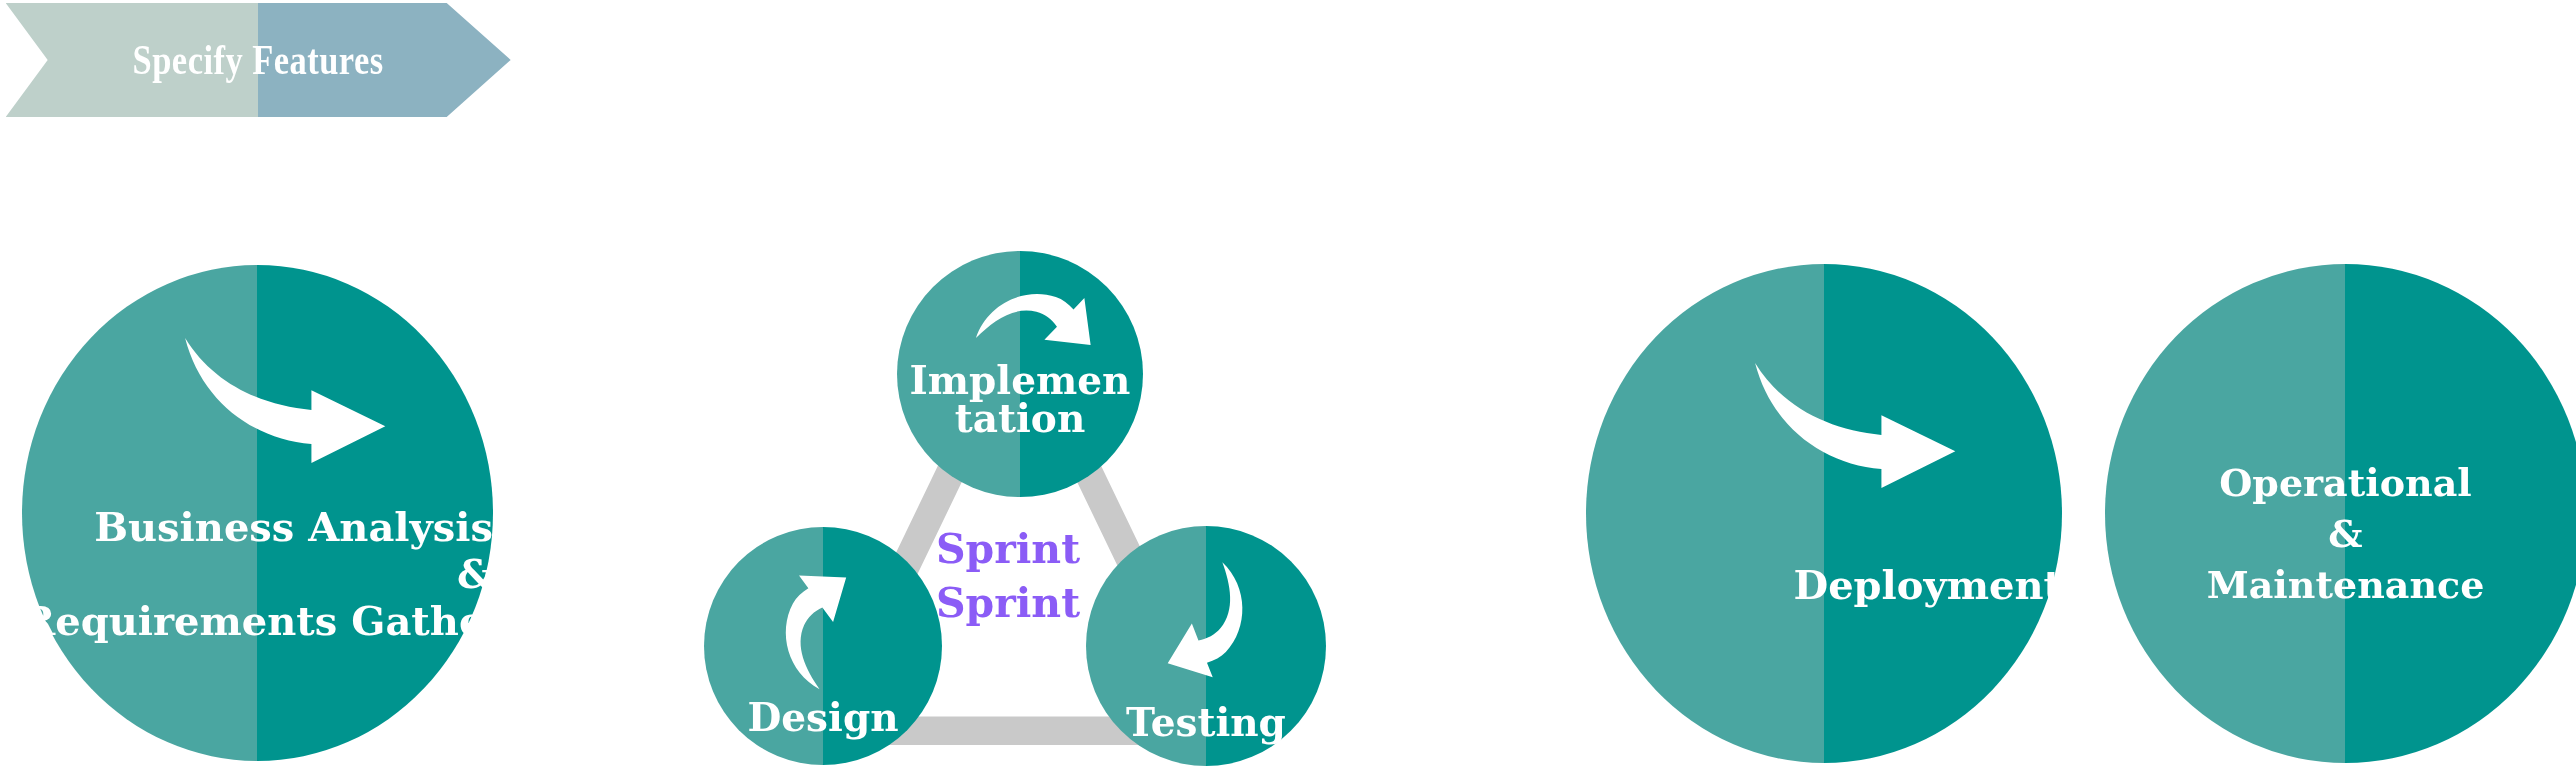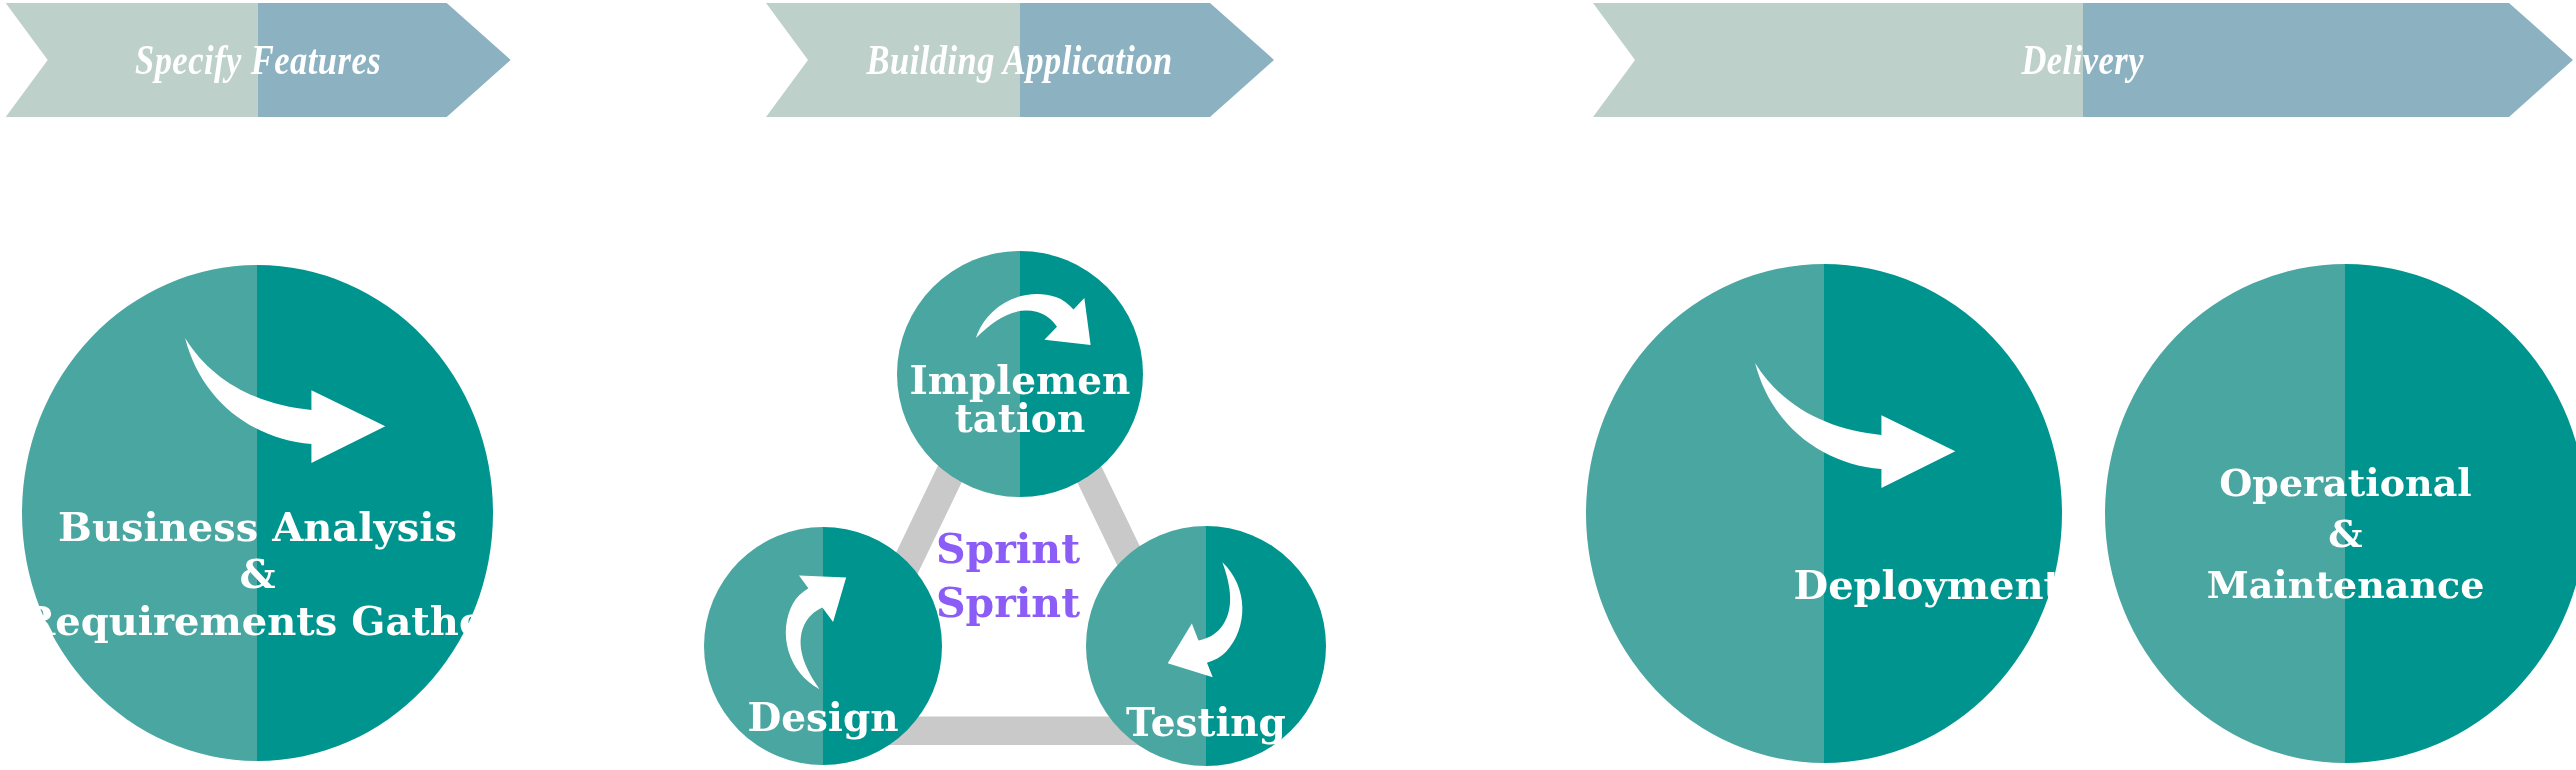--- a/index.html
+++ b/index.html
@@ -9,21 +9,20 @@
     background:#ffffff;
     overflow:hidden;
     font-family:"DejaVu Serif", serif;
   }
   
   .banner{
     position:absolute;top:2.9px;height:114px;
     display:flex;align-items:center;justify-content:center;
     clip-path:polygon(0 0, calc(100% - 64px) 0, 100% 50%, calc(100% - 64px) 100%, 0 100%, 42px 50%);
     background:linear-gradient(90deg,#bed0ca 0%,#bed0ca 50%,#8cb2c1 50%,#8cb2c1 100%);
-    font-style:italic;
   }
   .banner-label{
     color:#ffffff;
     font-family:"Liberation Serif", serif;
     font-weight:bold;
     font-size:42px;
     letter-spacing:0.6px;
     display:inline-block;
     transform:scaleX(0.82);
     transform-origin:center;
@@ -49,21 +48,21 @@
   #circle-design{left:704px;top:527px;width:238px;height:238px;}
   #circle-testing{left:1086px;top:526px;width:240px;height:240px;}
 
   
   .circle-text{
     position:absolute;left:0;right:0;
     text-align:center;color:#ffffff;
     font-weight:bold;white-space:nowrap;
     z-index:3;
   }
-  #circle-business .circle-text{top:238px;font-size:40px;line-height:47px;}
+  #circle-business .circle-text{top:238px;font-size:40px;line-height:47px;text-align:right;}
   #circle-deployment .circle-text{top:300px;font-size:40px;line-height:41px;text-align:right;}
   #circle-operational .circle-text{top:193px;font-size:38px;line-height:51px;}
   #circle-implementation .circle-text{top:110px;font-size:39px;line-height:38px;}
   #circle-design .circle-text{top:170px;font-size:39px;line-height:40px;}
   #circle-testing .circle-text{top:176px;font-size:39px;line-height:40px;}
 
   #sprint-center-text{
     position:absolute;left:882px;top:522px;width:252px;
     text-align:center;color:#8b5cf6;
     font-weight:bold;font-size:41px;line-height:54px;
@@ -82,26 +81,20 @@
 <body>
 
 <div id="canvas">
 
   <svg id="triangle-svg" width="572" height="542" viewBox="1200 400 1000 947" aria-hidden="true">
     <polygon points="1783,575 1445,1277 2121,1277" fill="none" stroke="#c9c9c9" stroke-width="50" stroke-linejoin="round"></polygon>
   </svg>
 
   <div class="banner" id="banner-specify">
     <span class="banner-label">Specify Features</span>
-  </div>
-  <div class="banner" id="banner-building">
-    <span class="banner-label">Building Application</span>
-  </div>
-  <div class="banner" id="banner-delivery">
-    <span class="banner-label">Delivery</span>
   </div>
 
   <div class="circle" id="circle-business">
     <svg class="arrow-icon" width="240" height="189" viewBox="0 0 380 295" aria-hidden="true">
       <path d="M35,12 C60,110 140,172 235,180 L235,210 L352,152 L235,95 L235,126 C155,118 80,85 35,12 Z" fill="#ffffff"></path>
     </svg>
     <div class="circle-text">
       <div>Business Analysis</div>
       <div>&amp;</div>
       <div>Requirements Gathering</div>

